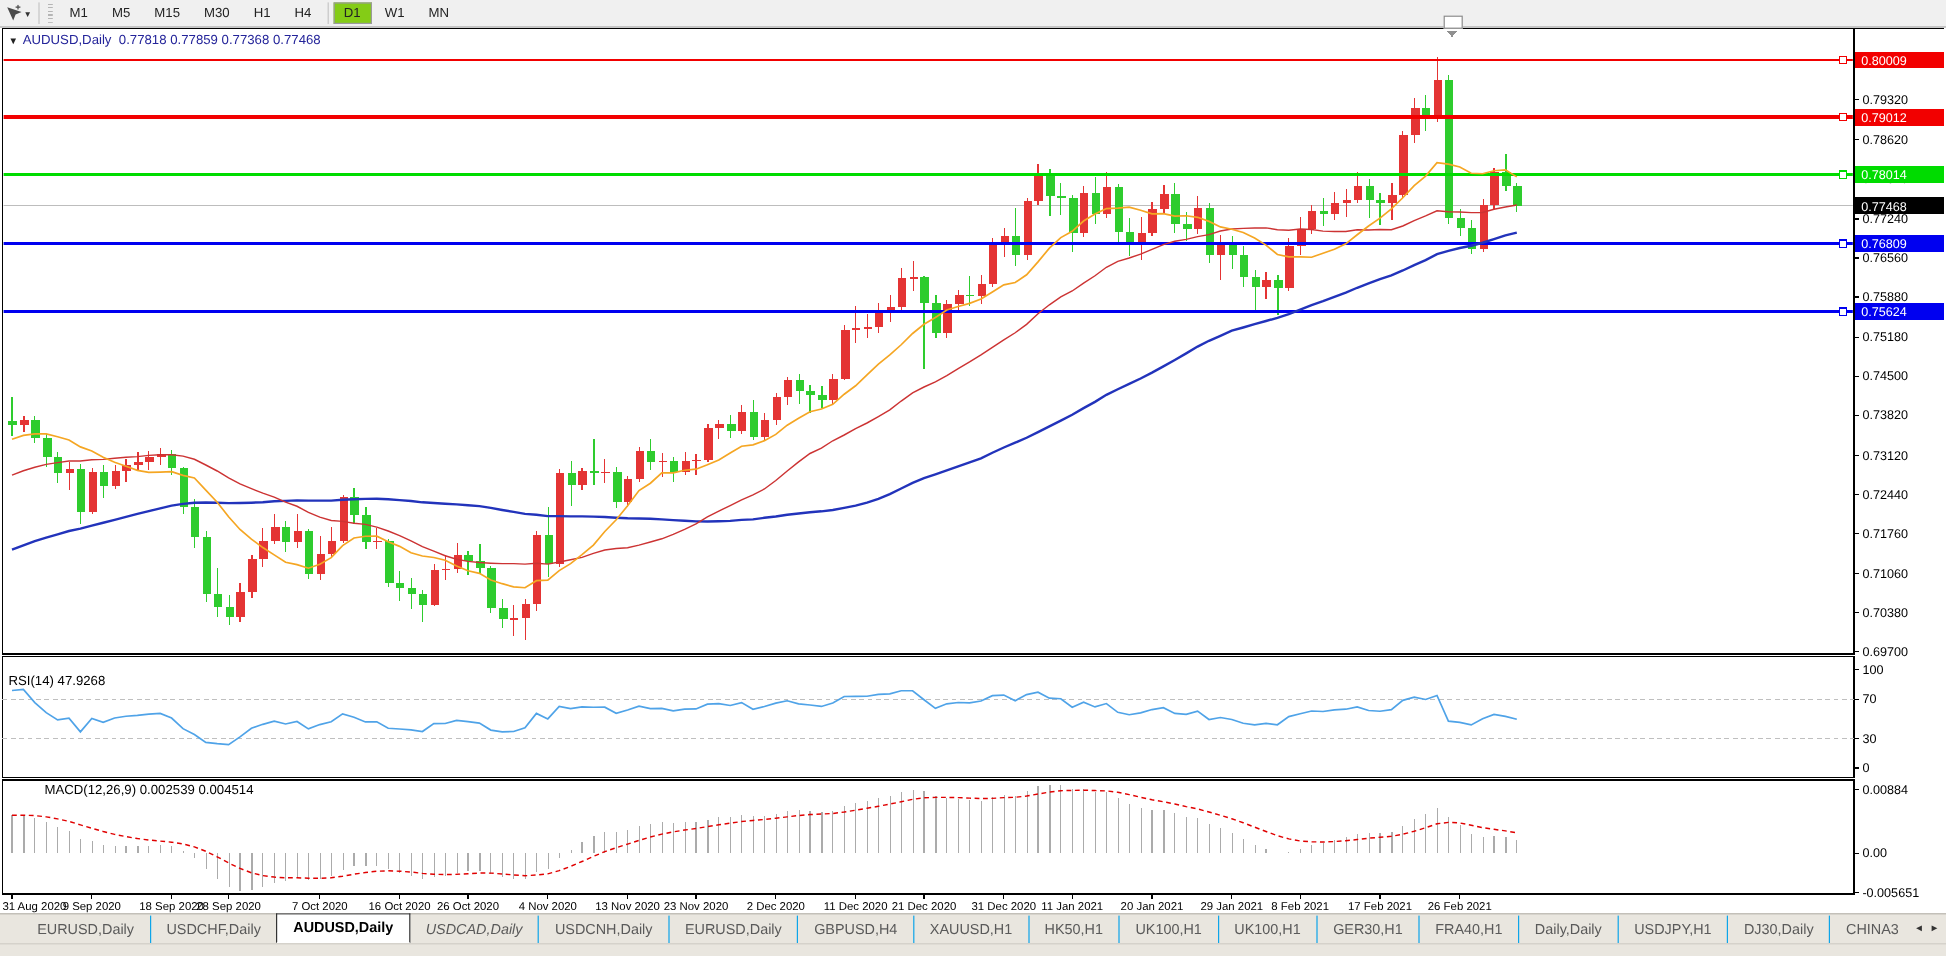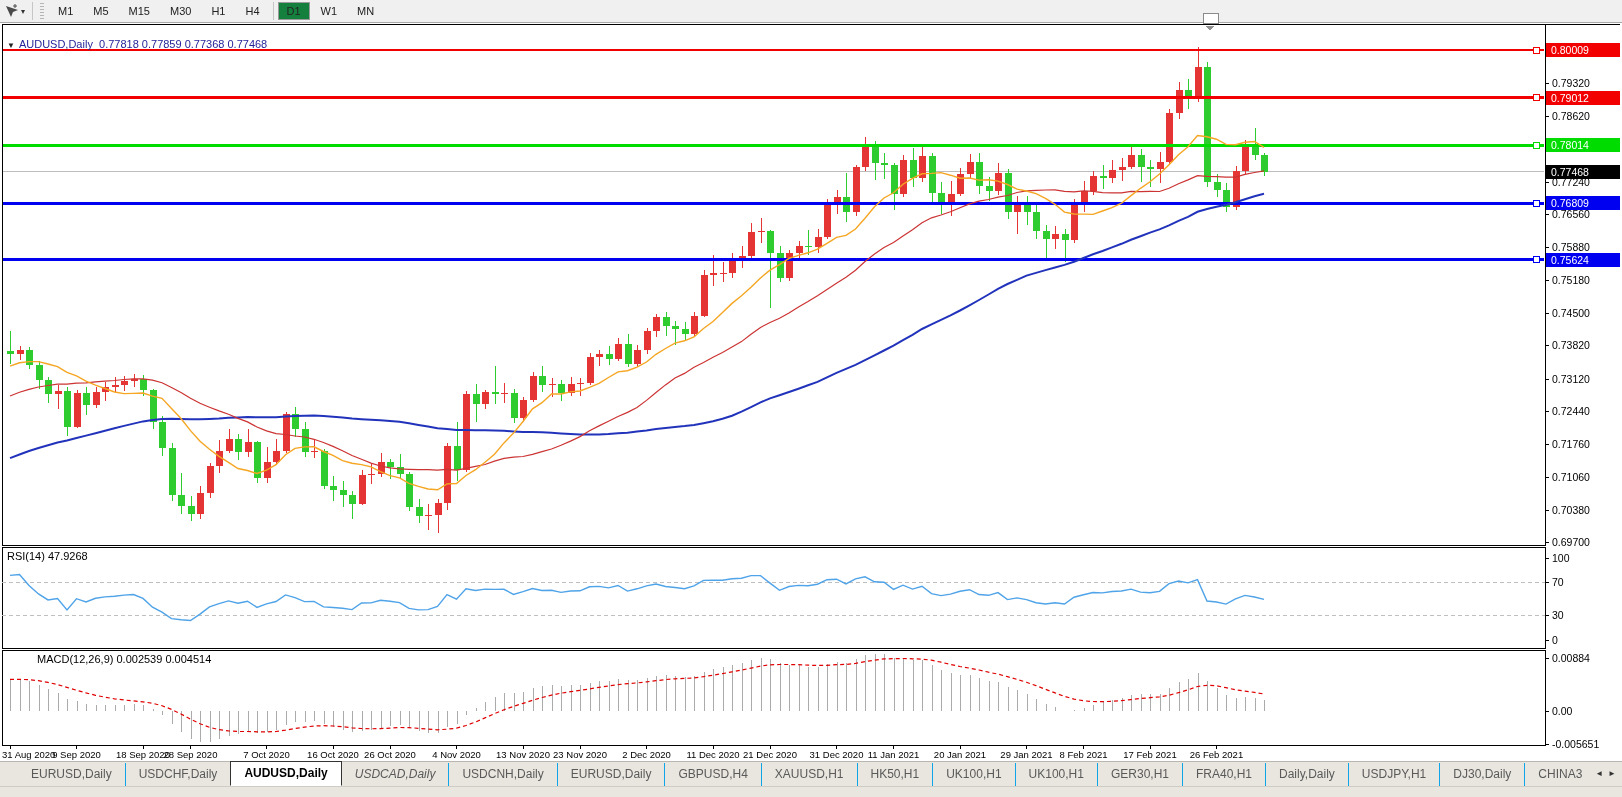--- a/index.html
+++ b/index.html
@@ -10,29 +10,29 @@
   
   .toolbar{position:absolute;left:0;top:0;width:1622px;height:23px;background:#f0f0f0;
     border-bottom:1px solid #a8a8a8;display:flex;align-items:center;z-index:3;box-sizing:border-box;}
   .tool-icon{display:flex;align-items:center;padding:0 4px;height:20px;cursor:pointer;}
   .tool-icon .caret{font-size:8px;color:#333;margin-left:2px;}
   .tb-sep{width:1px;height:18px;background:#c6c6c6;margin:0 3px;}
   .grip{width:4px;height:16px;margin:0 4px;
     background:repeating-linear-gradient(to bottom,#b5b5b5 0 1px,transparent 1px 3px);}
   .tf-buttons{display:flex;align-items:center;height:32px;}
   .tfbtn{font-size:11px;color:#222;padding:2px 8px;margin:0 1px;border:1px solid transparent;cursor:pointer;}
-  .tfbtn.active{background:#15803d;border:1px solid #9a9a9a;}
+  .tfbtn.active{background:#84cc16;border:1px solid #9a9a9a;}
   .corner-btn{position:absolute;left:1203px;top:13px;width:14px;height:9px;background:#fff;
     border:1px solid #8a8a8a;z-index:3;}
 
   
-  .chart-title{position:absolute;left:7px;top:38px;font-size:11px;color:#24249a;z-index:2;white-space:nowrap;text-align:center;}
+  .chart-title{position:absolute;left:7px;top:28px;font-size:11px;color:#24249a;z-index:2;white-space:nowrap;text-align:center;}
   .chart-title .arrow{color:#222;font-size:8px;margin-right:4px;}
   .panel-label{position:absolute;left:7px;font-size:11px;color:#000;z-index:2;white-space:nowrap;}
-  #rsi-label{top:550px;}
+  #rsi-label{top:562px;}
   #macd-label{top:653px;margin-left:30px;}
 
   
   .tabbar{position:absolute;left:0;top:761px;width:1622px;height:25px;background:#e9e6df;
     border-top:1px solid #b9b6af;display:flex;align-items:flex-end;z-index:3;box-sizing:border-box;justify-content:center;}
   #tabs{display:flex;align-items:flex-end;height:25px;overflow:hidden;flex:1;padding-left:18px;}
   .tab{font-size:12px;color:#5a5a5a;padding:4px 13px 4px 13px;white-space:nowrap;cursor:pointer;
     border-left:1px solid #0ea5e9;height:15px;line-height:15px;}
   .tab:first-child{border-left:none;}
   .tab.active{background:#fff;border:1px solid #333;border-bottom:1px solid #fff;color:#000;

